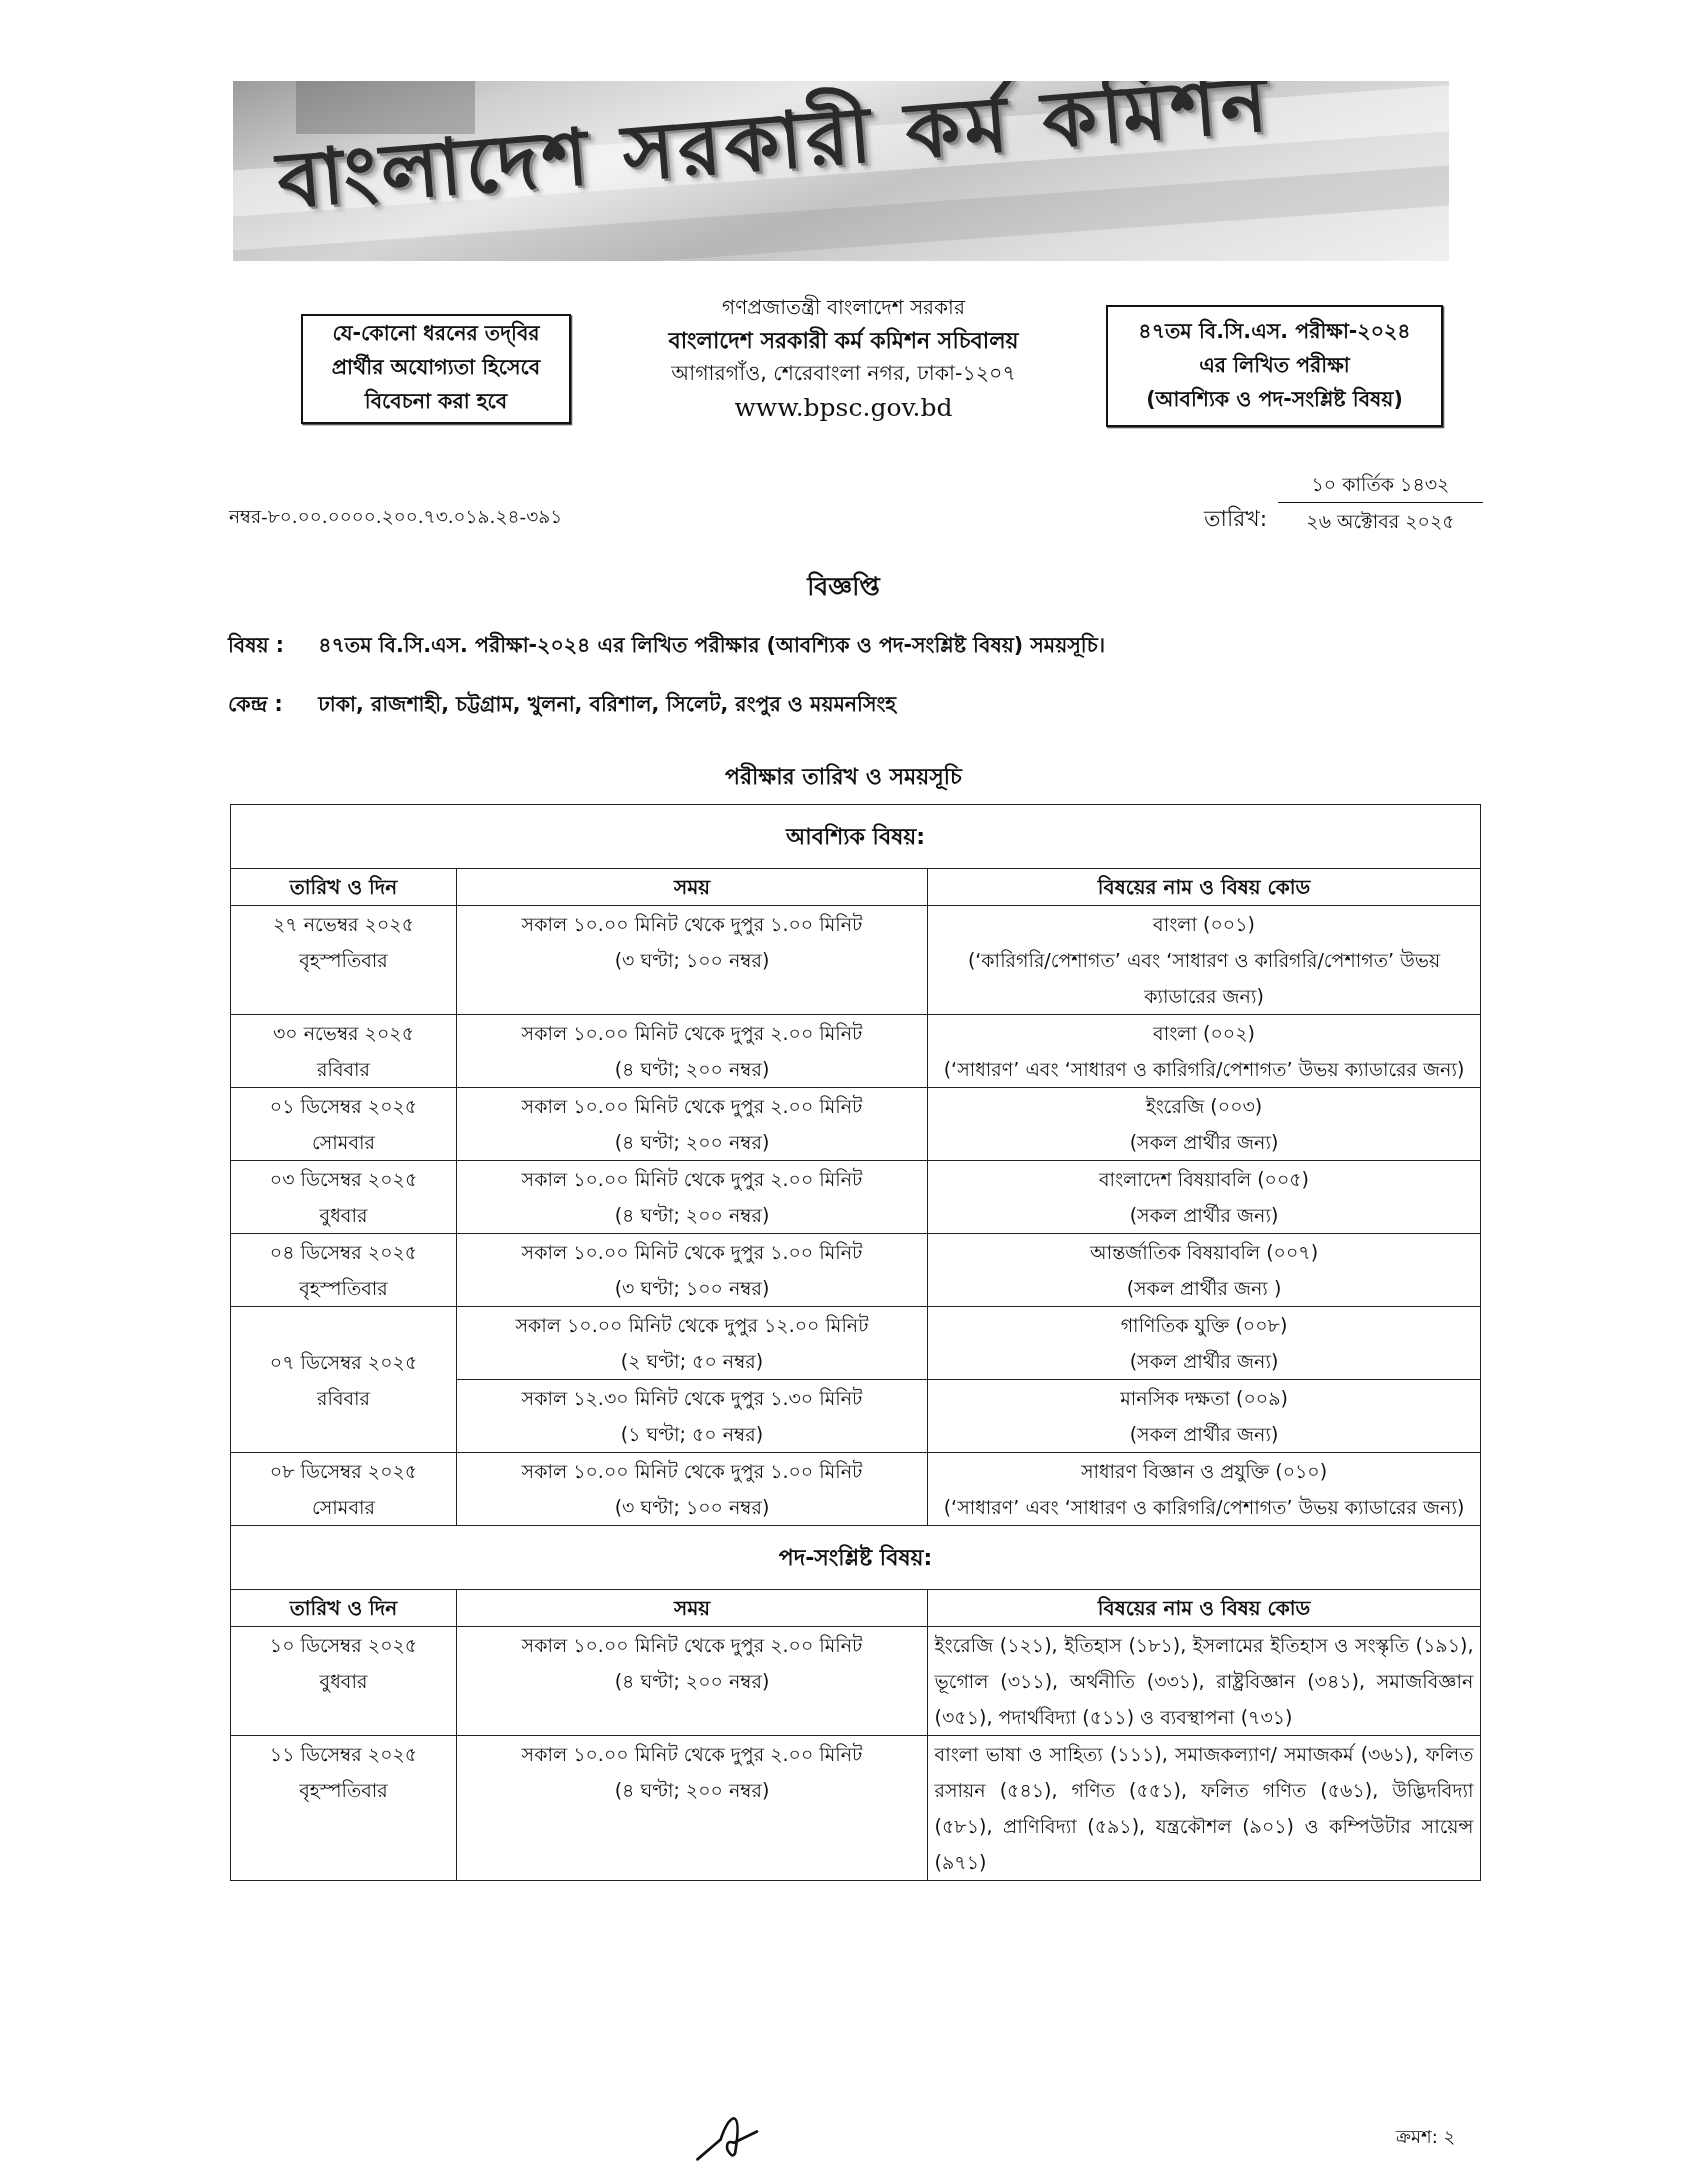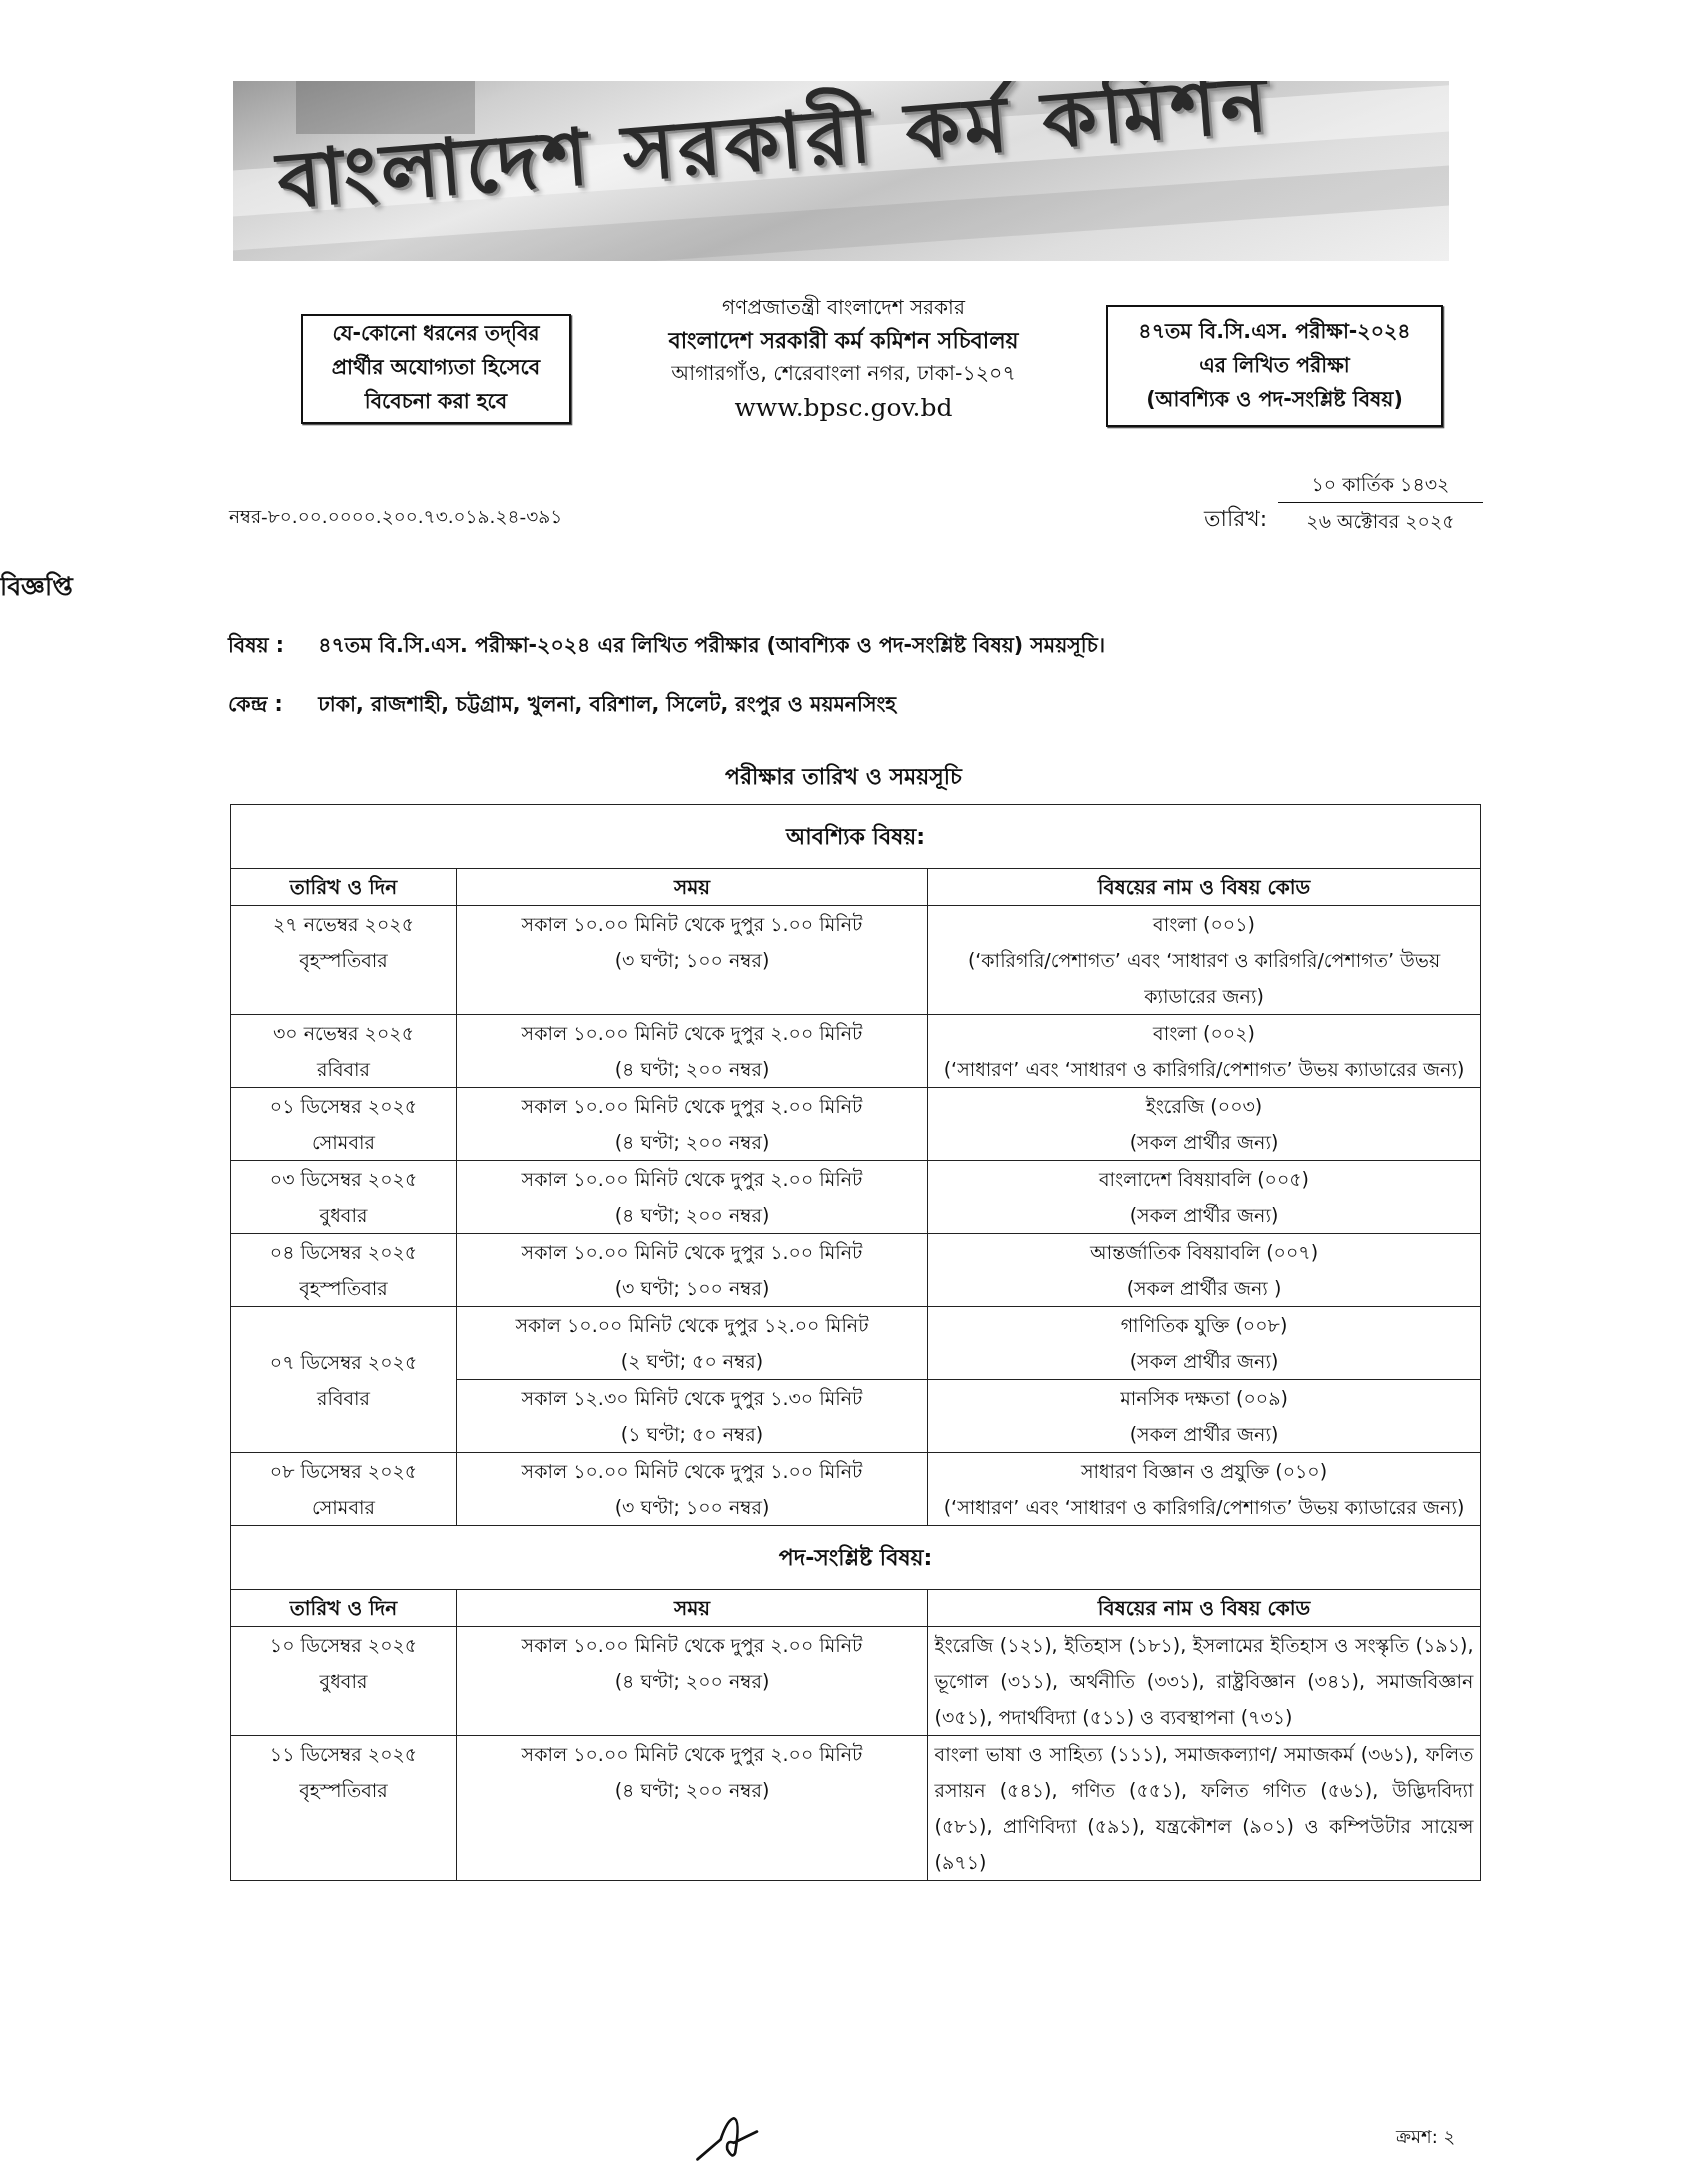--- a/index.html
+++ b/index.html
@@ -39,21 +39,21 @@
   #center-head .l4 { font-size: 25px; line-height: 36px; font-family: "DejaVu Serif", serif; }
 
   
   #ref-no { left: 229px; top: 503px; font-size: 18.5px; }
   #date-label { left: 1204px; top: 501px; font-size: 22px; }
   #date-block { left: 1278px; top: 471px; width: 205px; text-align: center; font-size: 19px; line-height: 26.5px; }
   #date-block .bn { border-bottom: 1.3px solid #111; padding-bottom: 4px; display:block; }
   #date-block .en { display:block; padding-top: 5.3px; }
 
   
-  #notice-title { left: 0; width: 1687px; top: 567px; text-align: left; font-size: 25px; font-weight: bold; }
+  #notice-title { left: 0; width: 1687px; top: 567px; text-align: center; font-size: 25px; font-weight: bold; }
   #notice-title span { border-bottom: 0; }
   .meta-row { font-size: 20.5px; font-weight: bold; }
   #subject-row { left: 228px; top: 630px; }
   #center-row  { left: 228px; top: 689px; }
   .meta-row .k { display:inline-block; width: 83px; }
 
   #schedule-title { left: 0; width: 1687px; top: 759px; text-align: center; font-size: 22px; font-weight: bold; }
 
   
   #schedule-table {

